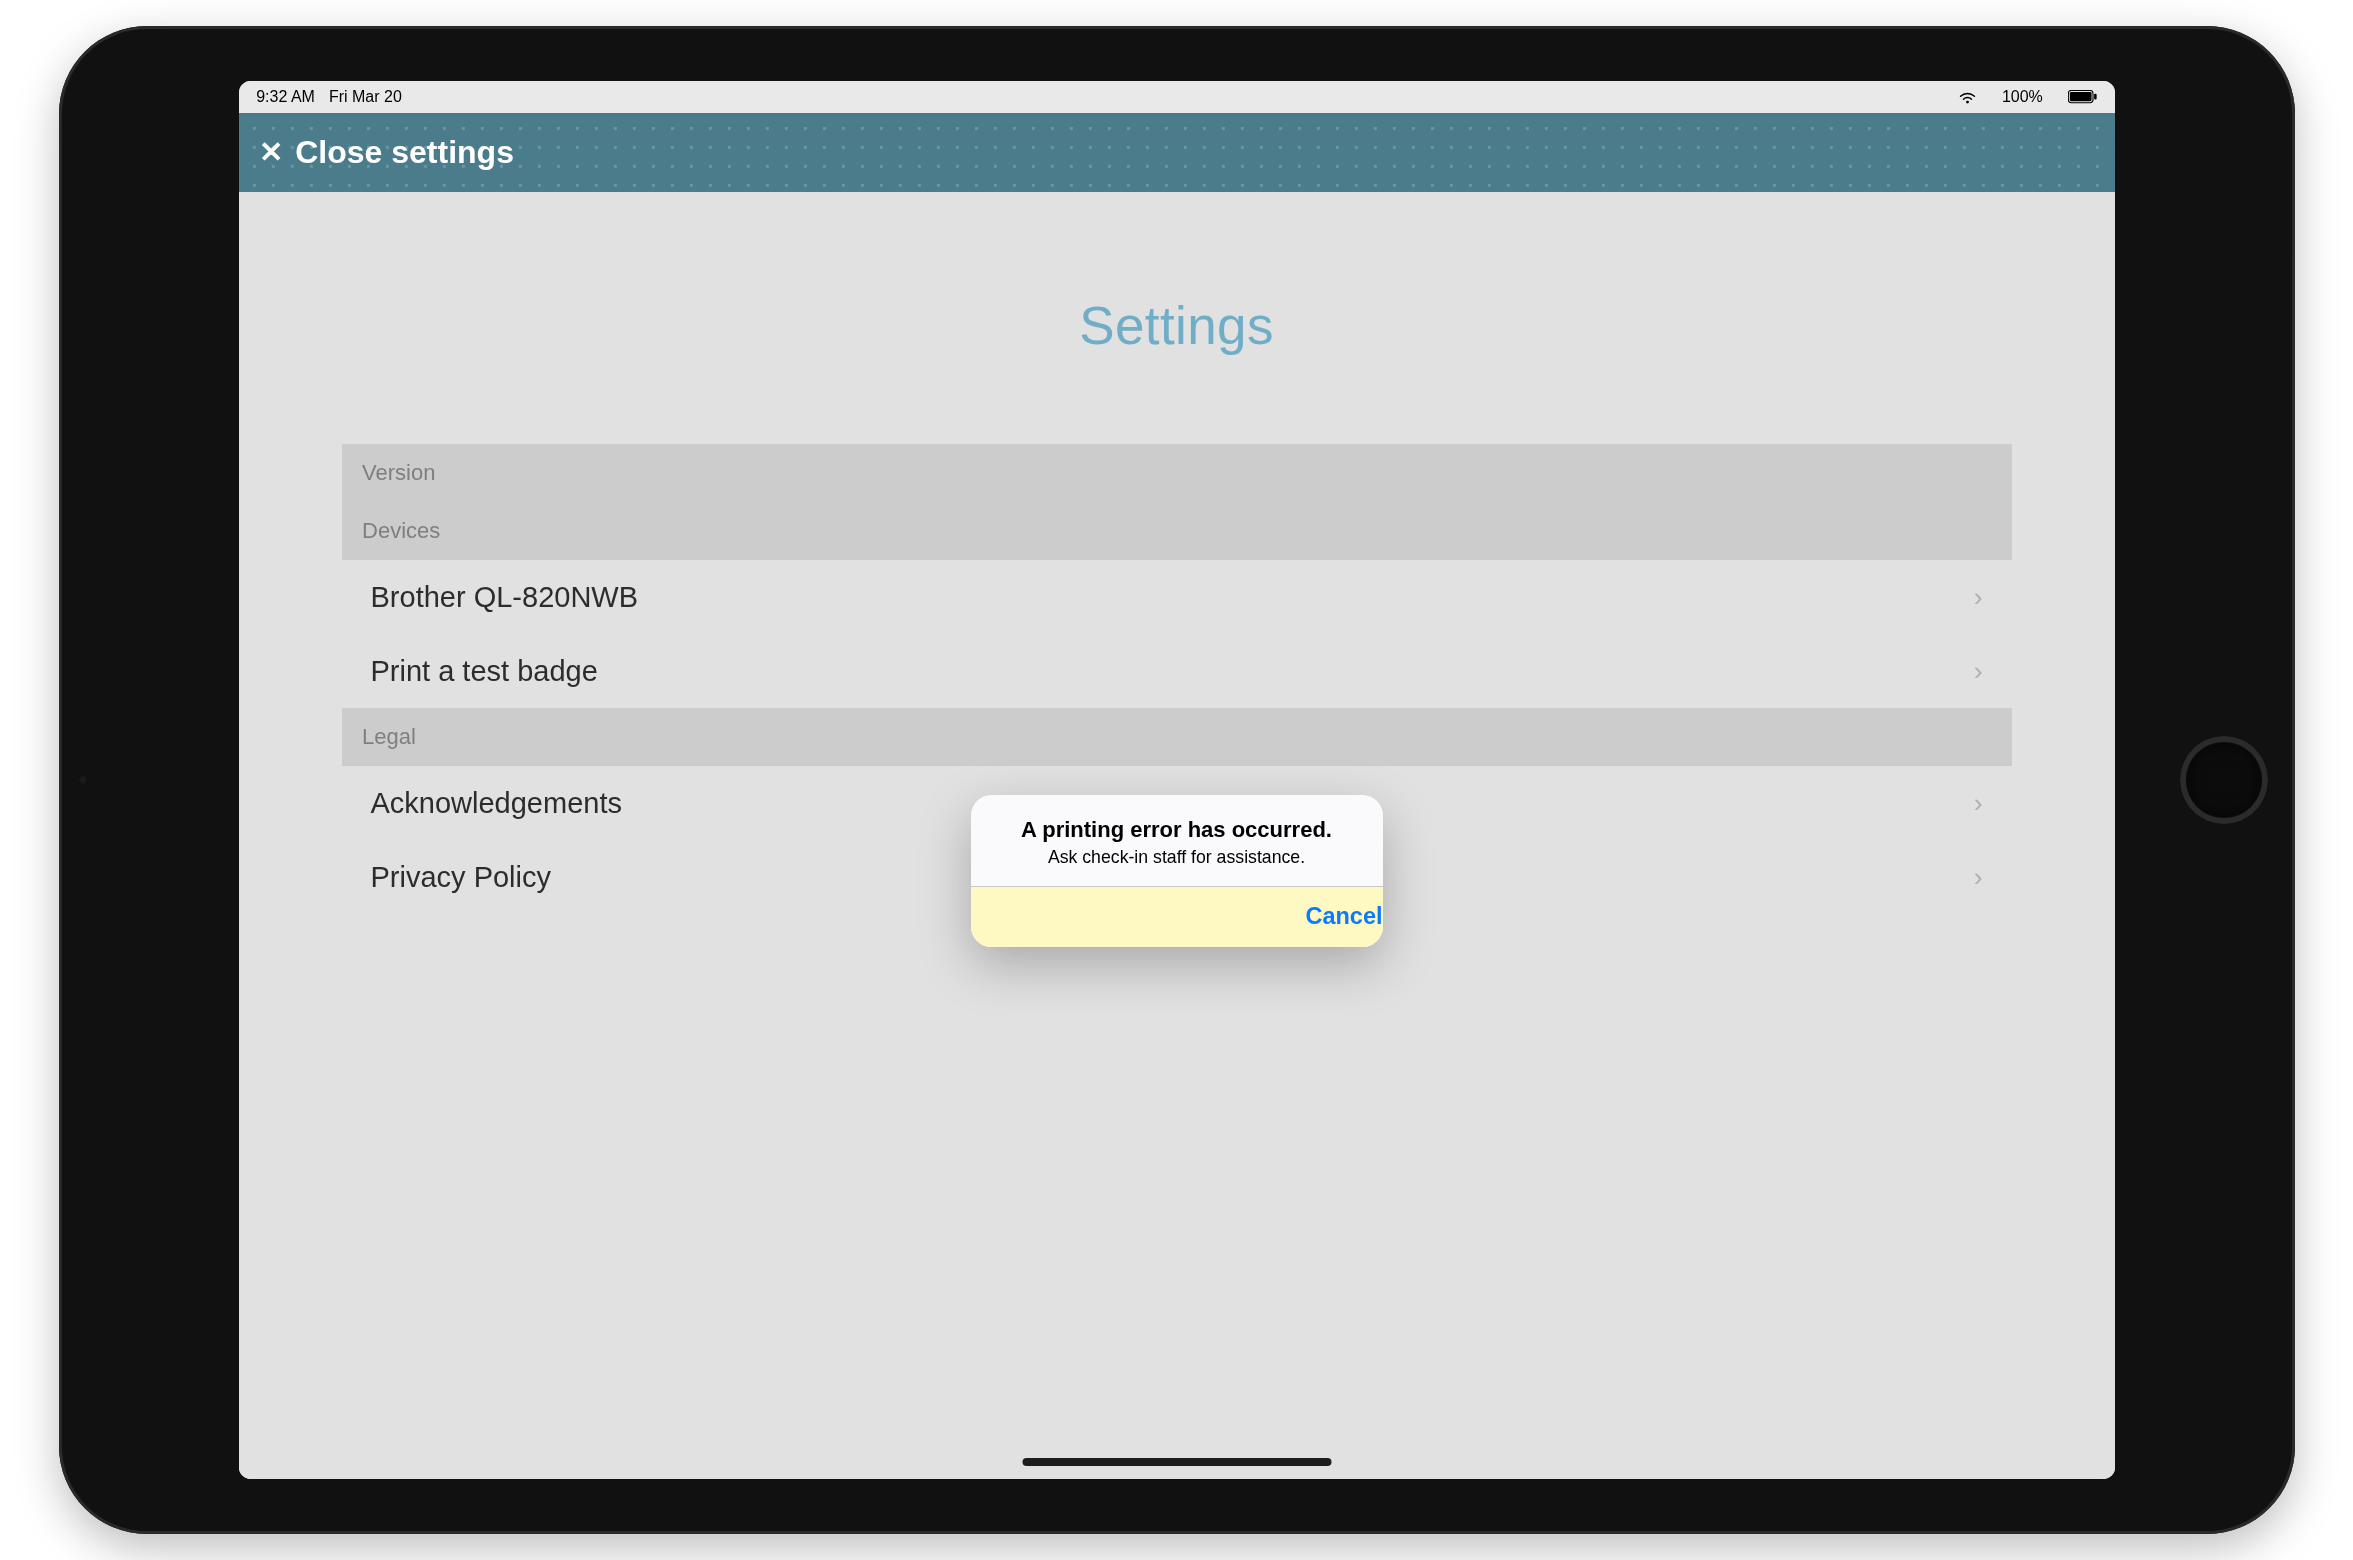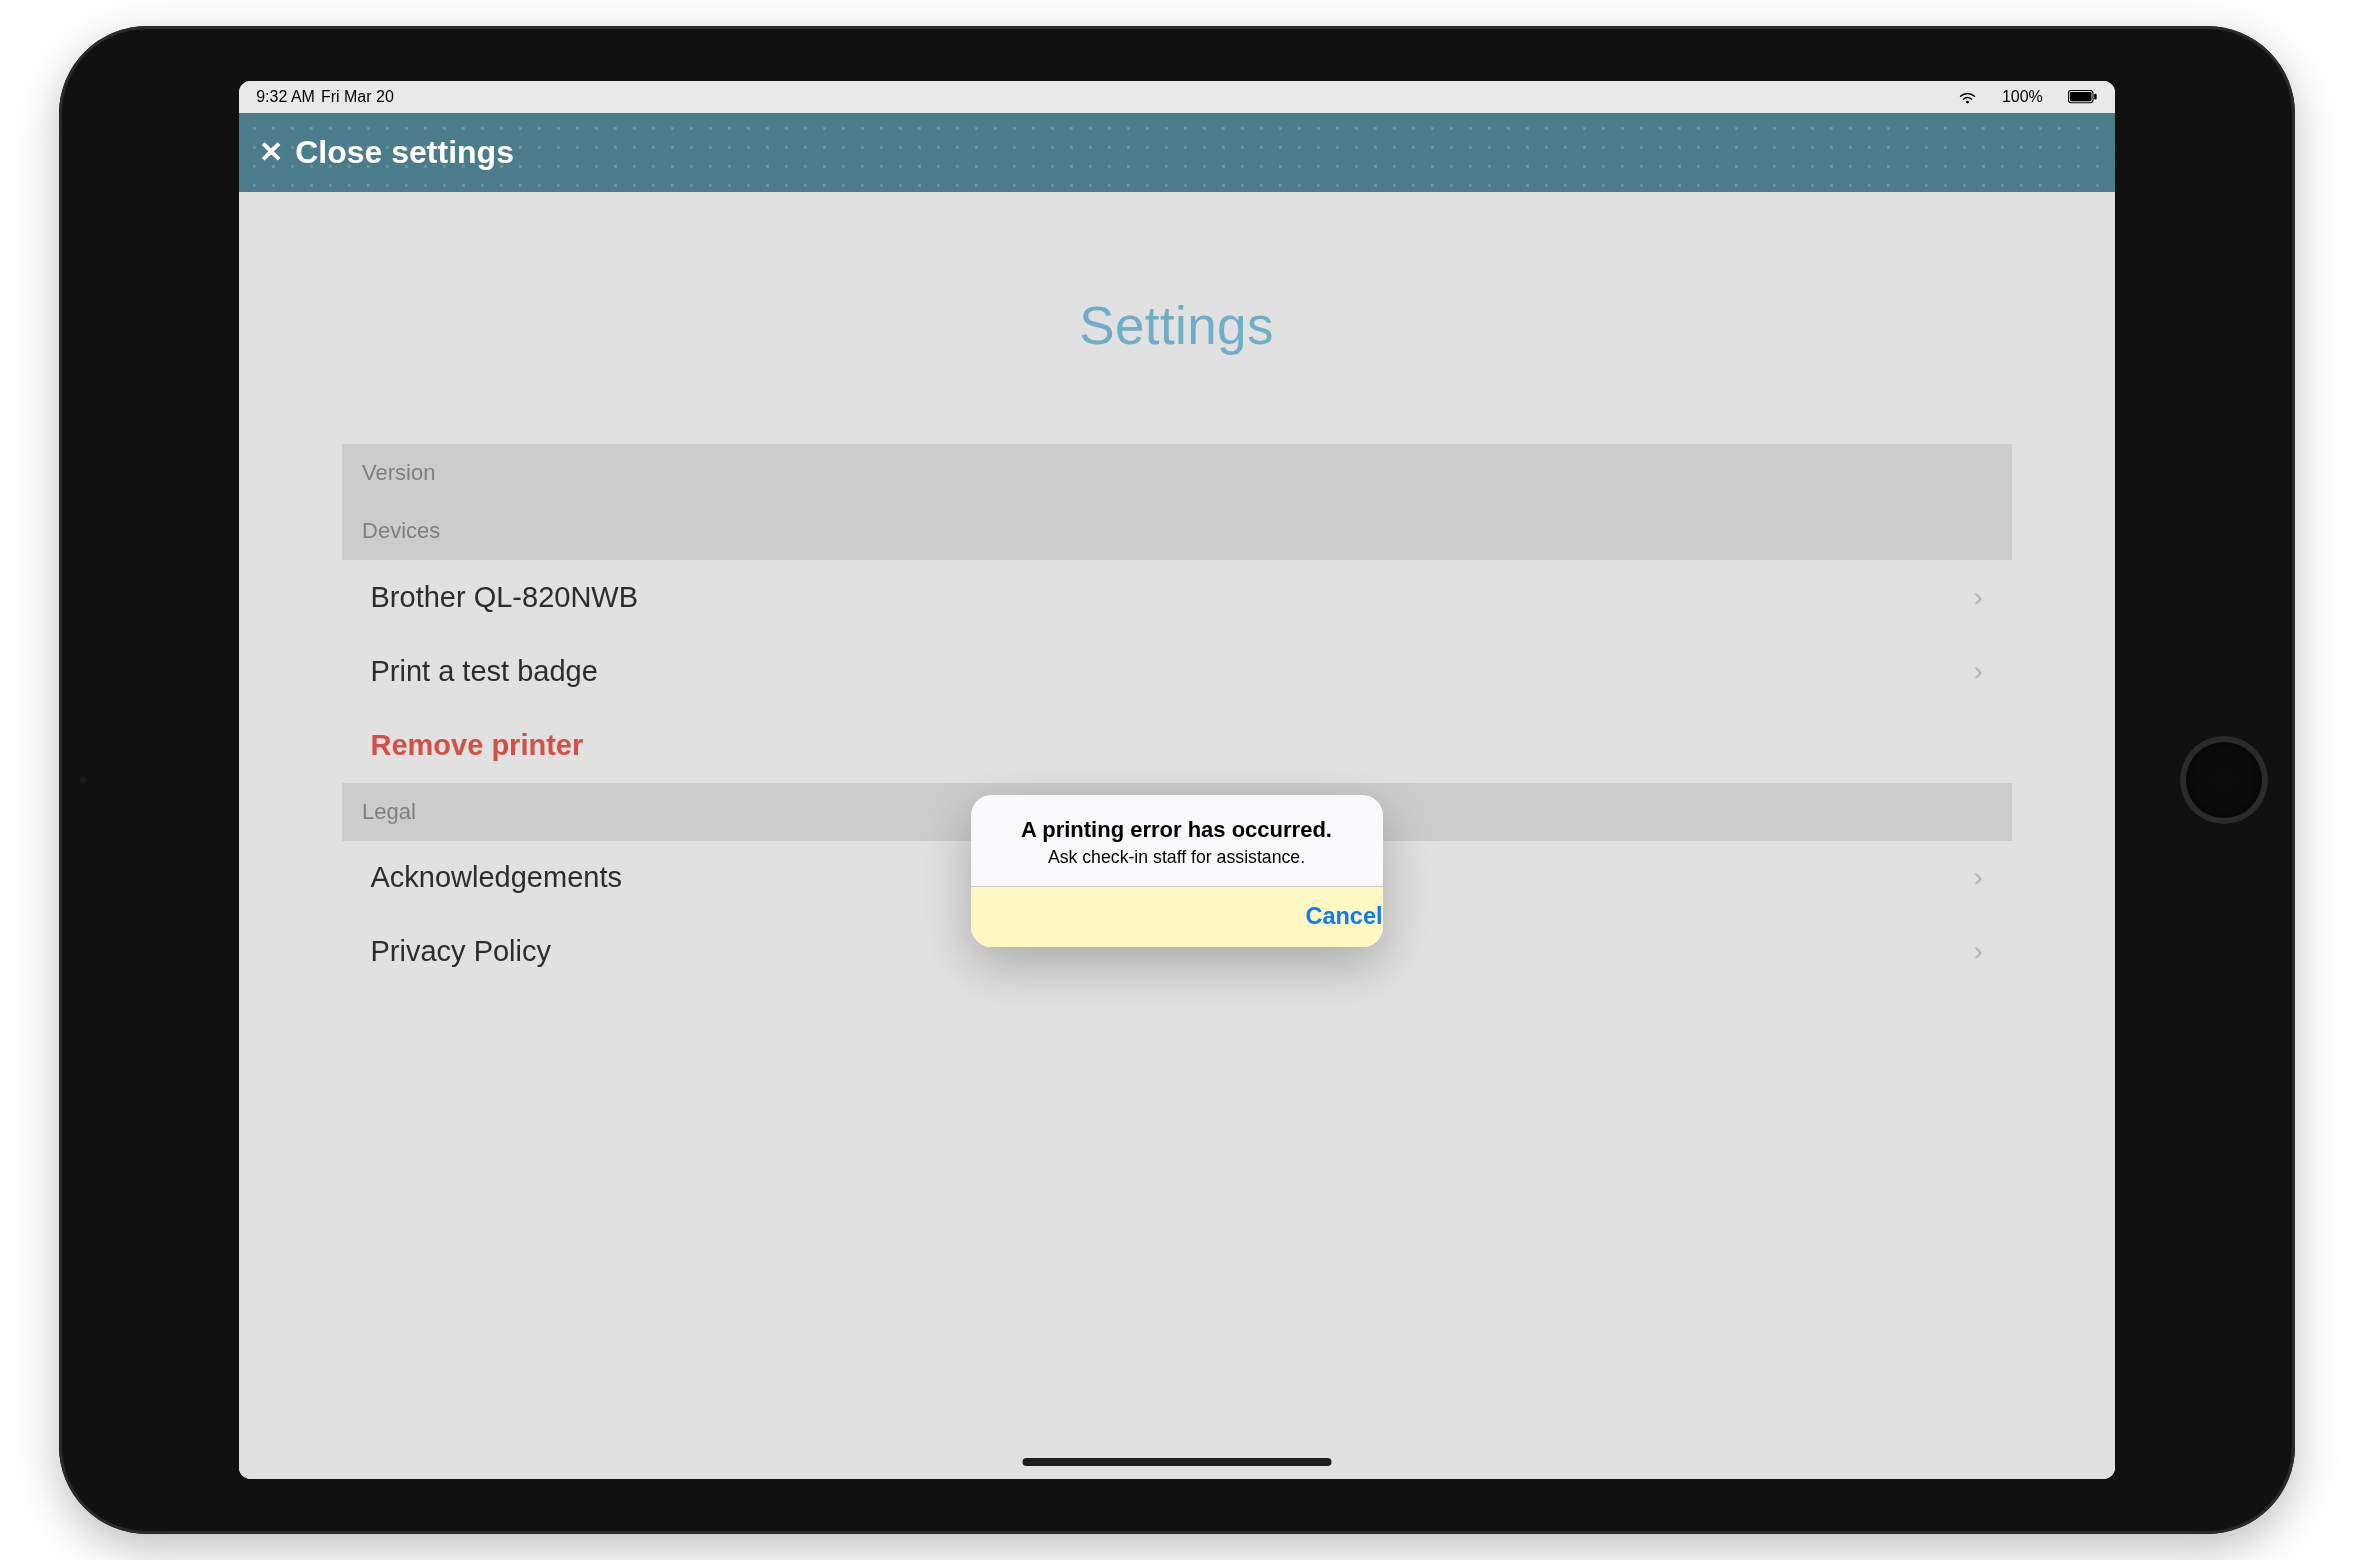--- a/index.html
+++ b/index.html
@@ -62,21 +62,21 @@
     height: 32px;
     width: 100%;
     background: #e9e9e9;
     display: flex;
     align-items: center;
     justify-content: space-between;
     padding: 0 17.7px;
     font-size: 16px;
     color: #000;
   }
-  .status-left { display: flex; gap: 6px; align-items: center; }
+  .status-left { display: flex; gap: 14px; align-items: center; }
   .status-right { display: flex; gap: 25px; align-items: center; }
   .status-left span, .status-right span { font-weight: 500; }
   .wifi-icon, .battery-icon { display: inline-flex; }
 
   
   .nav-bar {
     height: 79px;
     background: #4a7c8c;
     display: flex;
     align-items: center;
@@ -251,23 +251,20 @@
 
         <div class="section-header">Devices</div>
         <div class="row">
           <span>Brother QL-820NWB</span>
           <span class="chevron">›</span>
         </div>
         <div class="row">
           <span>Print a test badge</span>
           <span class="chevron">›</span>
         </div>
-        <div class="row danger">
-          <span>Remove printer</span>
-        </div>
 
         <div class="section-header">Legal</div>
         <div class="row">
           <span>Acknowledgements</span>
           <span class="chevron">›</span>
         </div>
         <div class="row">
           <span>Privacy Policy</span>
           <span class="chevron">›</span>
         </div>

